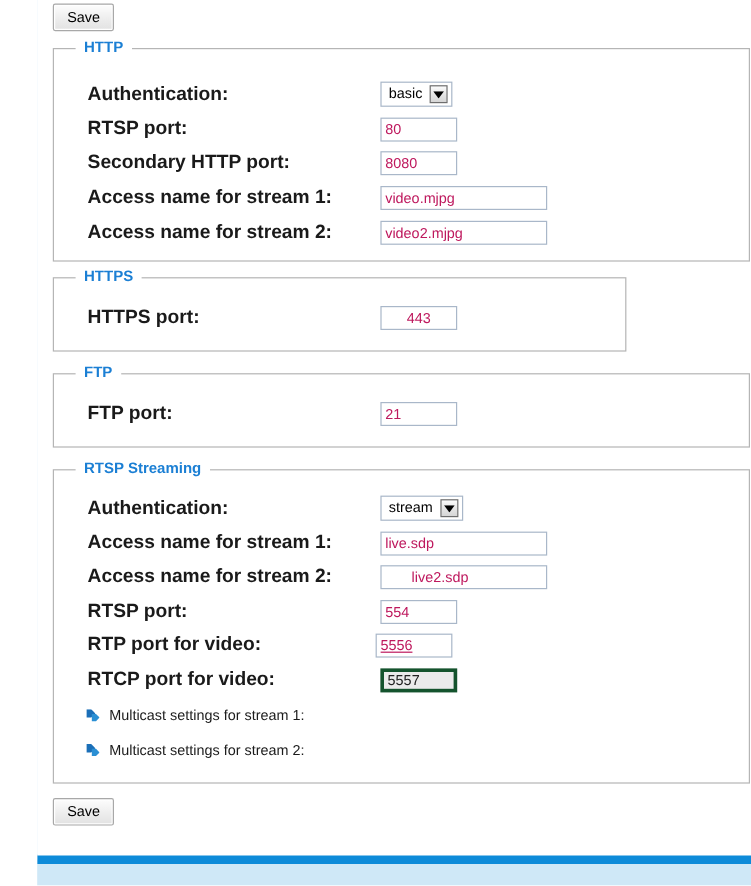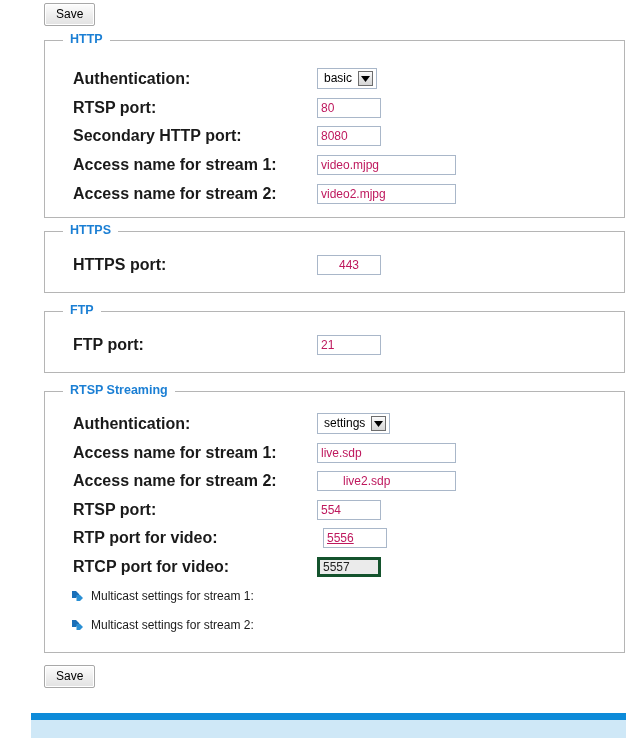--- a/index.html
+++ b/index.html
@@ -217,21 +217,21 @@
           <span class="lbl">Access name for stream 1:</span>
           <input class="ti name ctl" style="left: 272px; top: 4px;" type="text" value="video.mjpg">
         </div>
 
         <div class="row" style="top:139px;">
           <span class="lbl">Access name for stream 2:</span>
           <input class="ti name ctl" style="left: 272px; top: 4px;" type="text" value="video2.mjpg">
         </div>
       </fieldset>
 
-      <fieldset class="fs" style="left:13px; top:231px; width:581px; height:62px;">
+      <fieldset class="fs" style="left:13px; top:231px; width:478px; height:62px;">
         <div class="legend">HTTPS</div>
 
         <div class="row" style="top:19px;">
           <span class="lbl">HTTPS port:</span>
           <input class="ti port ctl" style="left: 272px; top: 4px; text-align: center;" type="text" value="443">
         </div>
       </fieldset>
 
       <fieldset class="fs" style="left:13px; top:311px; width:581px; height:62px;">
         <div class="legend">FTP</div>
@@ -242,21 +242,21 @@
         </div>
       </fieldset>
 
       <fieldset class="fs" style="left:13px; top:391px; width:581px; height:262px;">
         <div class="legend">RTSP Streaming</div>
 
         <div class="row" style="top:18px;">
           <span class="lbl">Authentication:</span>
           <div class="ctl" style="left:272px; top:3px;">
             <div class="sel">
-              <span class="sel-val">settings</span>
+              <span class="sel-val">stream</span>
               <span class="sel-arrow">
                 <svg width="9" height="6" viewBox="0 0 9 6">
                     <polygon points="0,0 9,0 4.5,6" fill="#000"></polygon>
                   </svg>
               </span>
             </div>
           </div>
         </div>
 
         <div class="row" style="top:47px;">
@@ -269,21 +269,21 @@
           <input class="ti name ctl" style="left: 272px; top: 4px; padding-left: 25px;" type="text" value="live2.sdp">
         </div>
 
         <div class="row" style="top:104px;">
           <span class="lbl">RTSP port:</span>
           <input class="ti port ctl" style="left: 272px; top: 4px;" type="text" value="554">
         </div>
 
         <div class="row" style="top:132px;">
           <span class="lbl">RTP port for video:</span>
-          <input class="ti port ctl" style="left: 278px; top: 4px; text-decoration: underline;" type="text" value="5556">
+          <input class="ti port ctl" style="left: 268px; top: 4px; text-decoration: underline;" type="text" value="5556">
         </div>
 
         <div class="row" style="top:161px;">
           <span class="lbl">RTCP port for video:</span>
           <input class="ti port ro ctl" style="left: 272px; top: 4px;" type="text" readonly="" value="5557">
         </div>
 
         <div class="mrow" style="top:192px;">
           <span class="chev">
             <svg width="11" height="11" viewBox="0 0 11 11">

